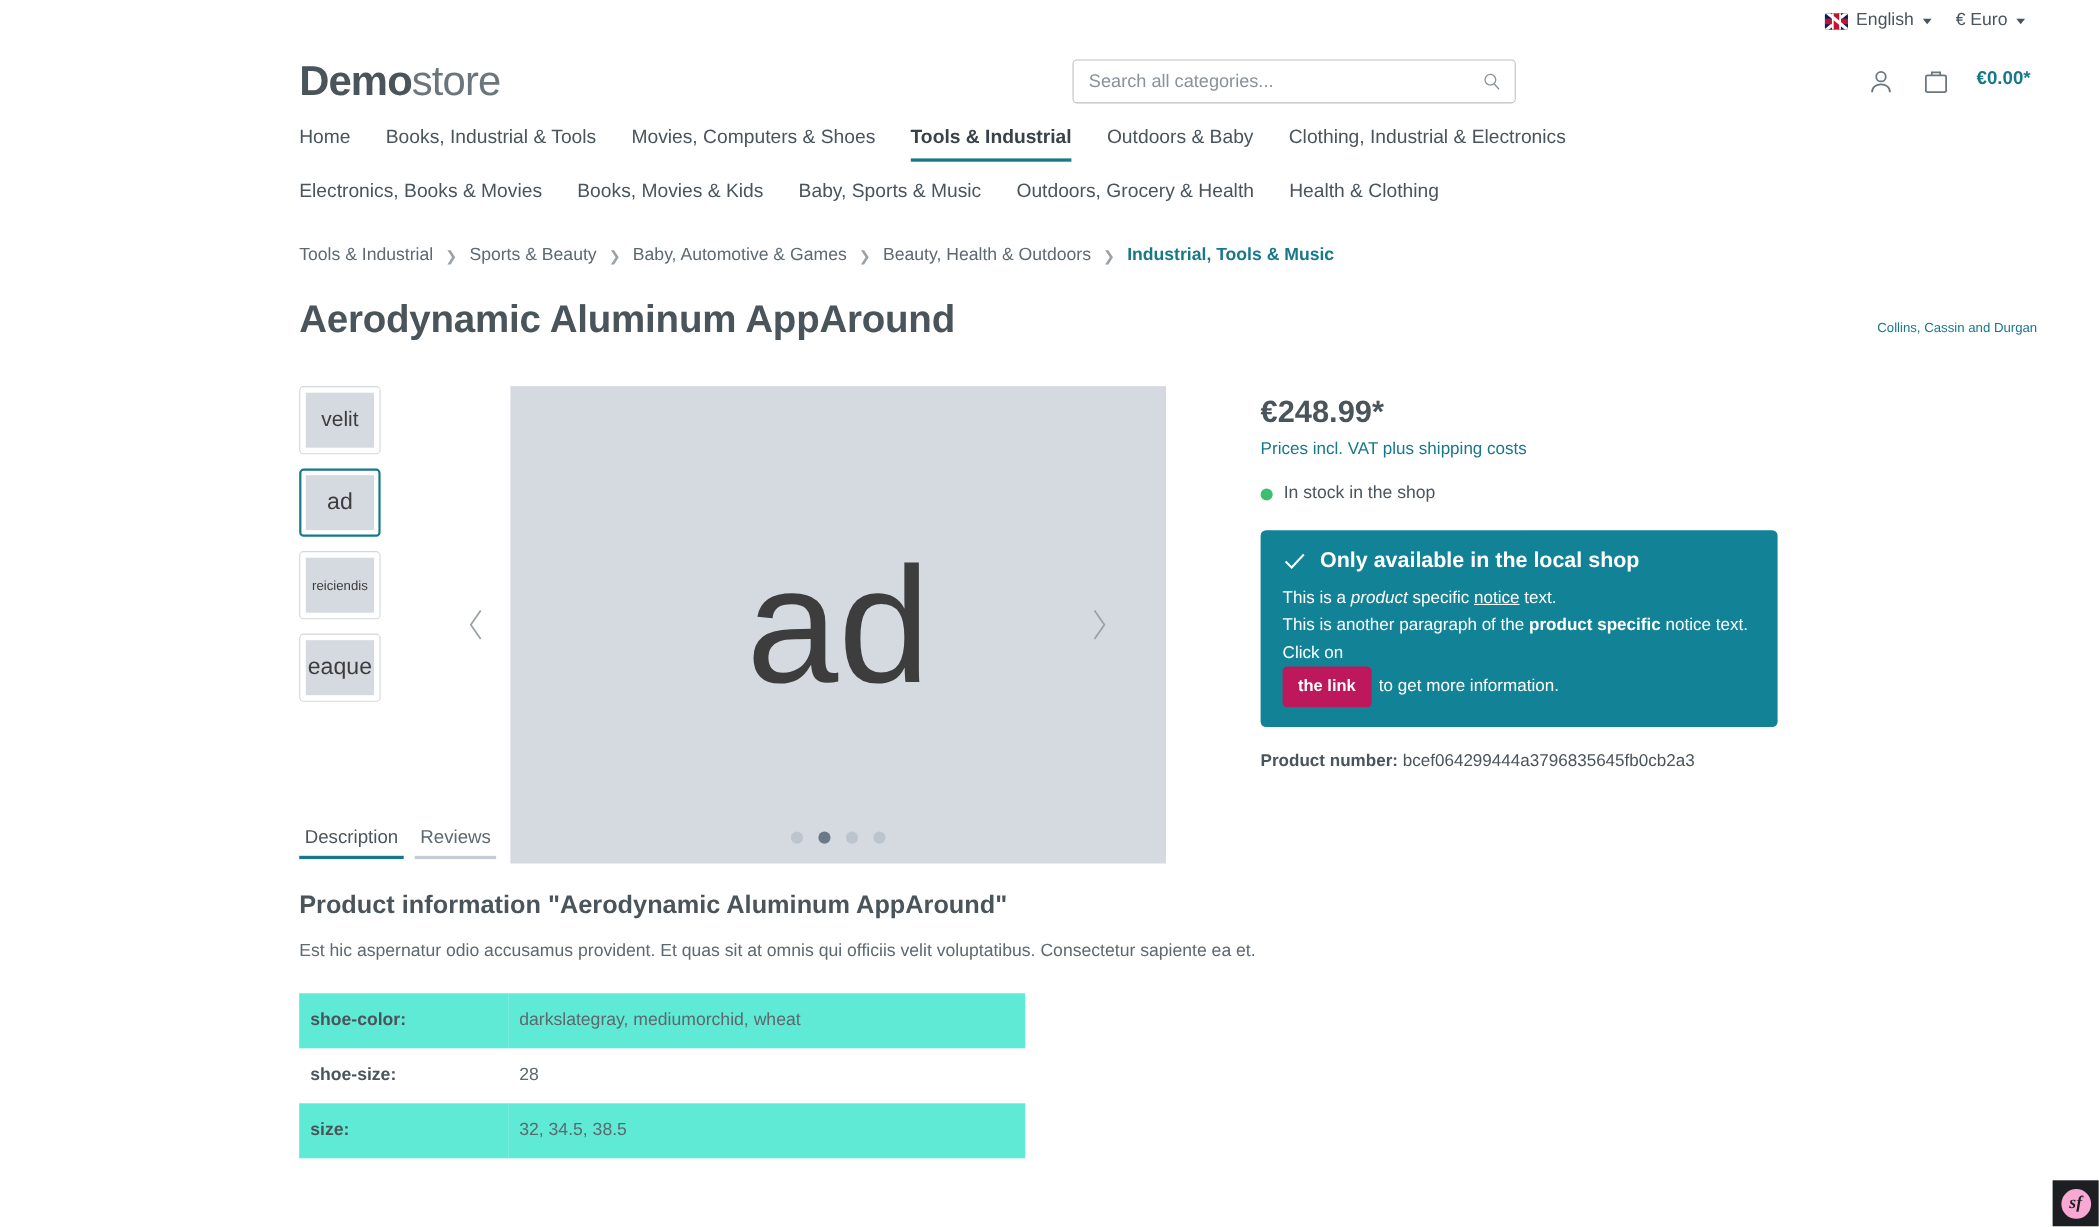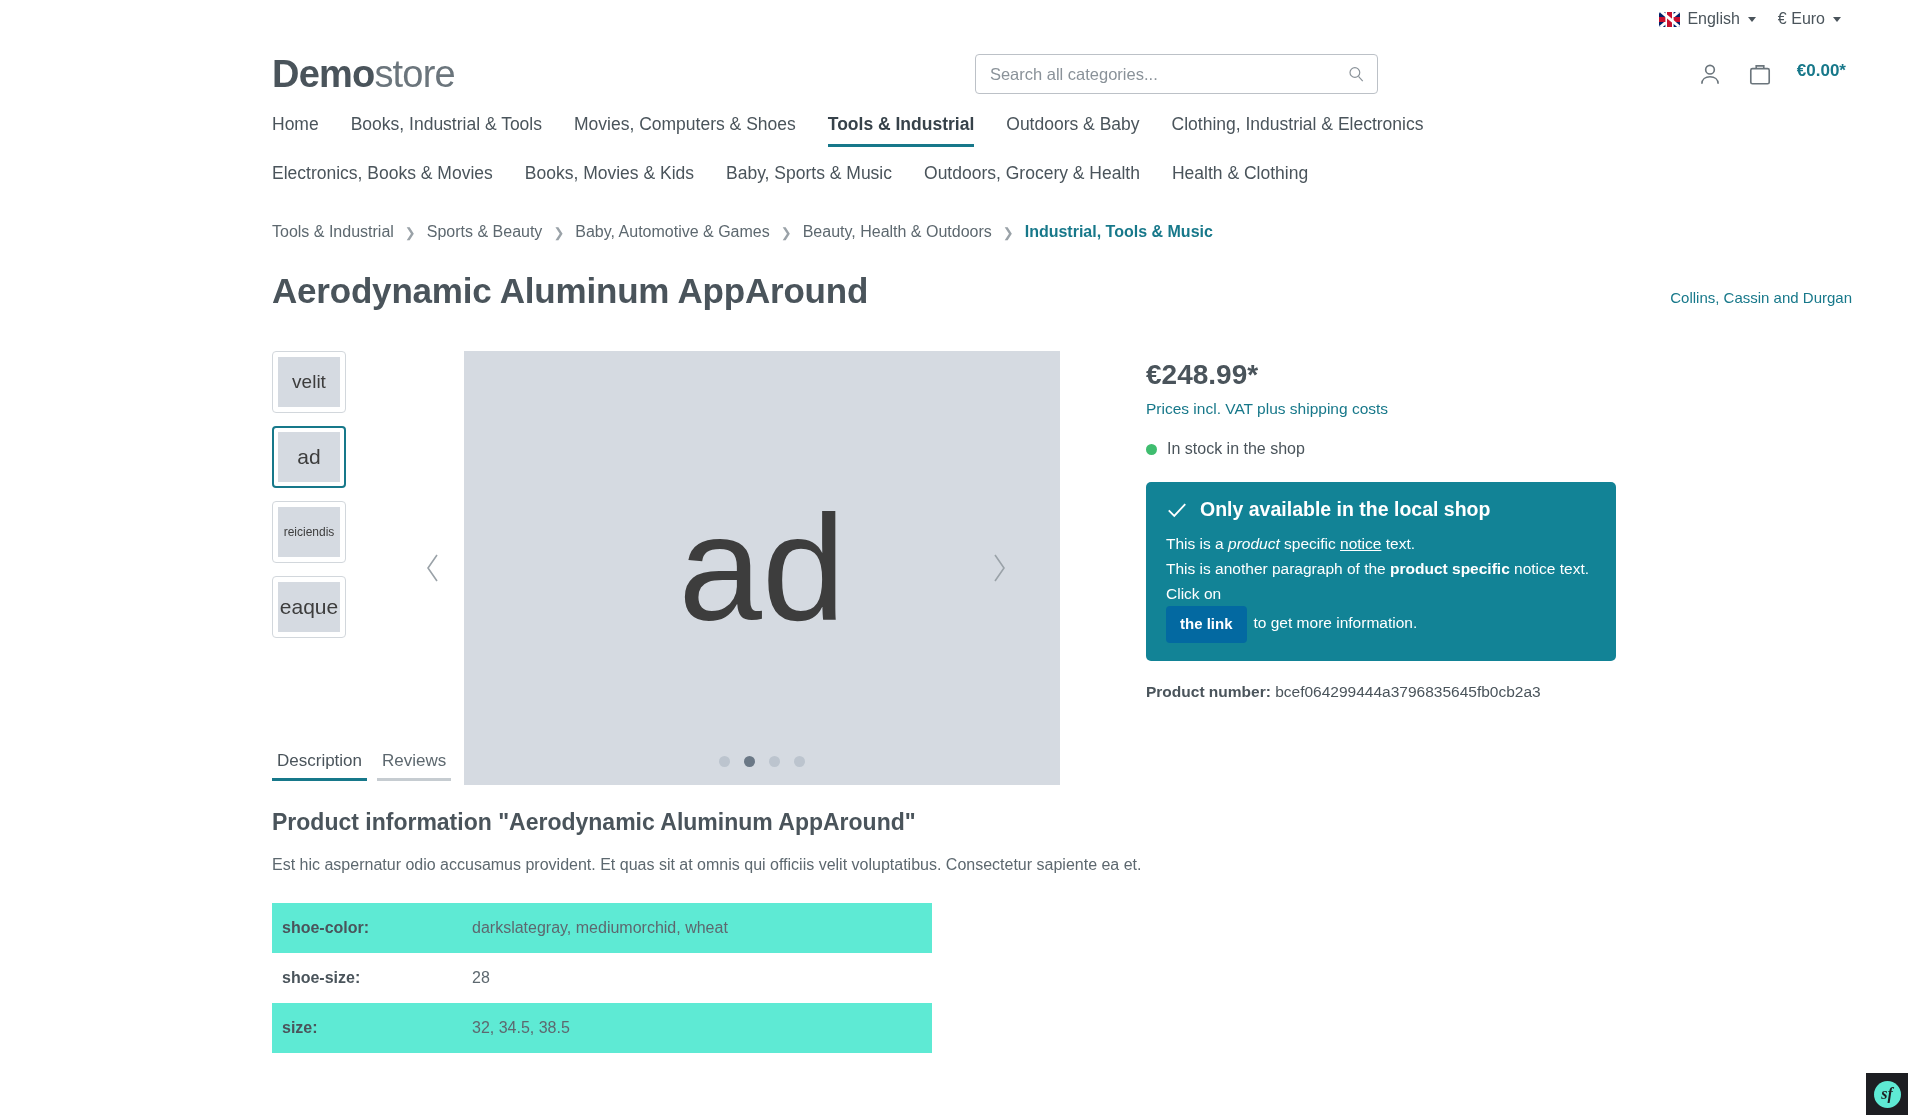--- a/index.html
+++ b/index.html
@@ -93,21 +93,21 @@
 
   
   .title-row {
     display: flex; align-items: baseline;
     padding: 30px 56px 0 272px;
   }
   .product-title {
     font-size: 35px; font-weight: 700; color: #4a545b; letter-spacing: -0.2px;
   }
   .manufacturer {
-    margin-left: auto; font-size: 15px; color: #17788a; cursor: pointer;
+    margin-left: auto; font-size: 12px; color: #17788a; cursor: pointer;
   }
 
   
   .main-area { display: flex; padding: 40px 56px 0 272px; gap: 0; }
   .thumbs { display: flex; flex-direction: column; gap: 13px; width: 76px; flex: none; }
   .thumb {
     width: 74px; height: 62px; border: 1px solid #d2d7dc; border-radius: 4px;
     background: #fff; padding: 5px; cursor: pointer;
   }
   .thumb.active { border: 2px solid #17788a; padding: 4px; }
@@ -157,21 +157,21 @@
   .notice-head {
     display: flex; align-items: flex-end; gap: 12px;
     font-size: 19.5px; font-weight: 700; margin-bottom: 10px;
   }
   .check { width: 22px; height: 22px; flex: none; }
   .notice-body { font-size: 15.5px; line-height: 1.62; }
   .notice-body i { font-style: italic; }
   .notice-body u { text-decoration: underline; cursor: pointer; }
   .notice-body b { font-weight: 700; }
   .link-btn {
-    display: inline-block; background: #0369a1; color: #fff; font-weight: 700;
+    display: inline-block; background: #be185d; color: #fff; font-weight: 700;
     font-size: 15px; padding: 6px 14px; border-radius: 4px; cursor: pointer;
     margin-right: 7px; vertical-align: middle;
   }
   .prodnum { margin-top: 22px; font-size: 15.5px; }
   .prodnum b { font-weight: 700; color: #4a545b; }
 
   
   .tabs { display: flex; gap: 10px; padding: 50px 56px 0 272px; }
   .tab {
     font-size: 17px; color: #5d686f; cursor: pointer;
@@ -190,21 +190,21 @@
   .proptable td.k { width: 190px; font-weight: 700; color: #4a545b; }
   .proptable td.v { color: #5d686f; }
 
   
   .sf-toolbar {
     position: absolute; right: 0; bottom: 0;
     width: 42px; height: 42px; background: #1d1e22;
     display: flex; align-items: center; justify-content: center;
   }
   .sf-badge {
-    width: 27px; height: 27px; border-radius: 50%; background: #5eead4;
+    width: 27px; height: 27px; border-radius: 50%; background: #f9a8d4;
     color: #1d1e22; font-family: "Liberation Serif", serif;
     font-style: italic; font-size: 16px; font-weight: 700;
     display: flex; align-items: center; justify-content: center;
   }
 </style>
 </head>
 <body>
 
 <div class="page">
 

